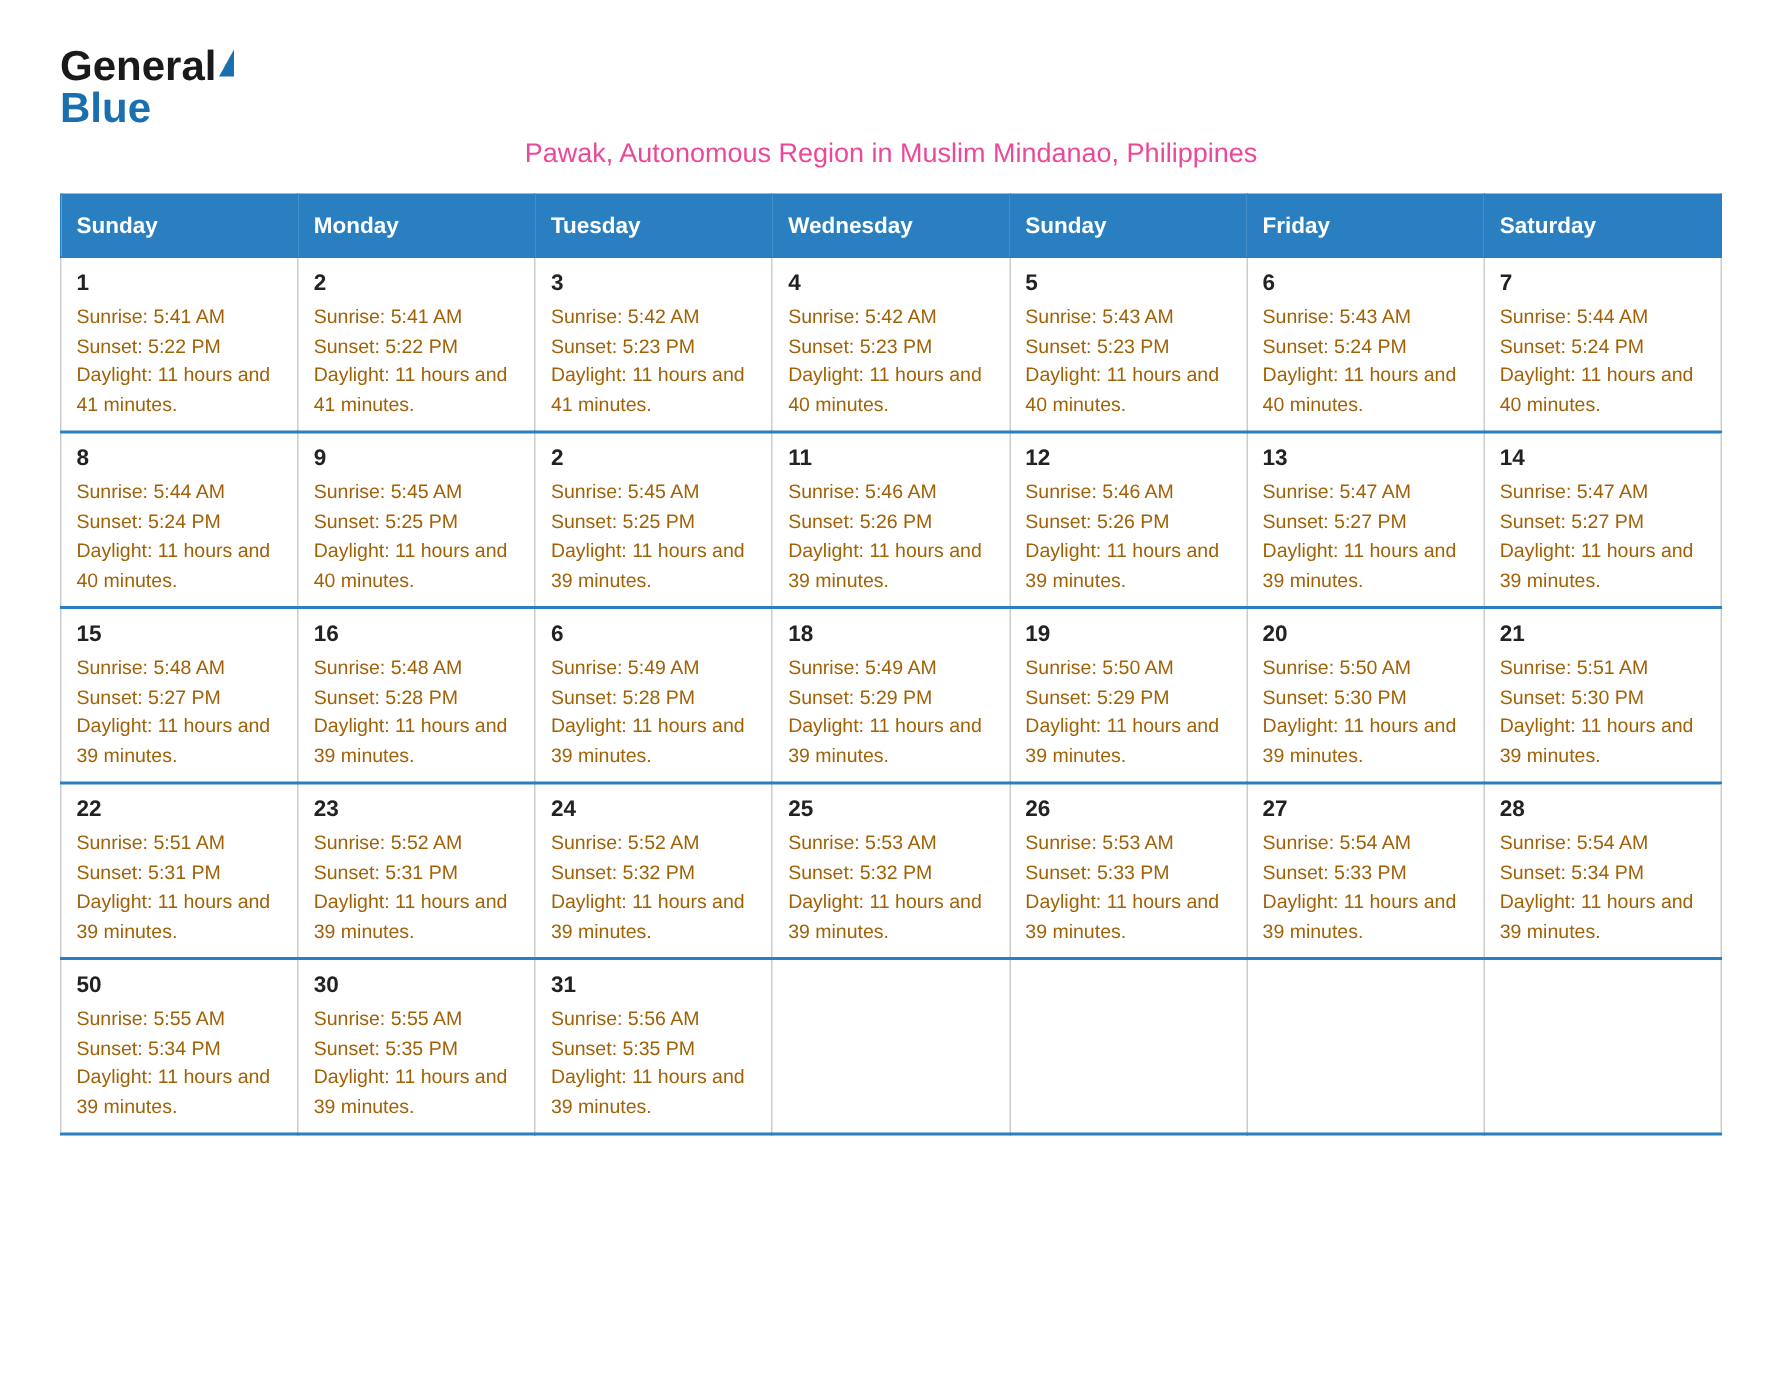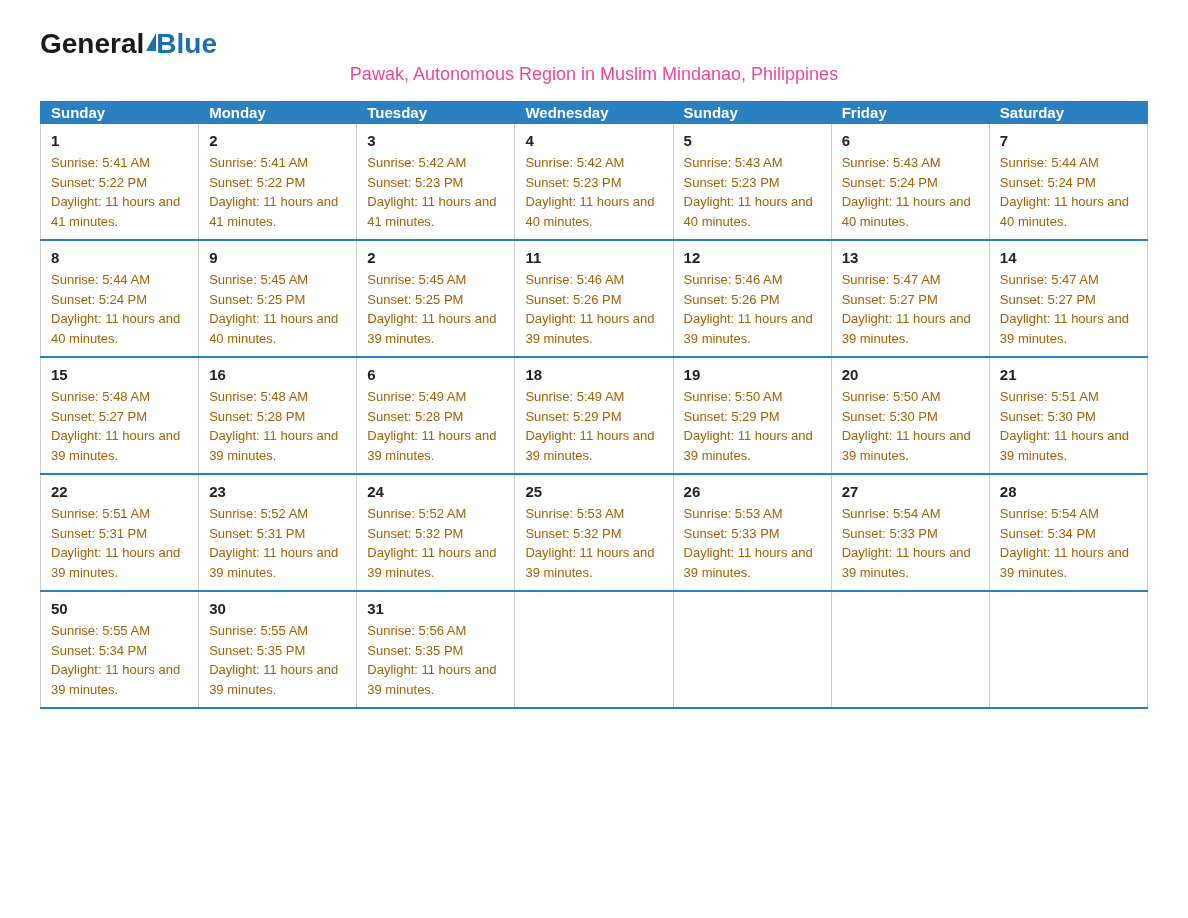--- a/index.html
+++ b/index.html
@@ -11,21 +11,21 @@
       min-height: 918px;
     }
     .header-top {
       display: flex;
       align-items: flex-start;
       justify-content: space-between;
       margin-bottom: 6px;
     }
     .logo {
       display: flex;
-      flex-direction: row;
+      flex-direction: column;
       align-items: flex-start;
     }
     .logo-general {
       font-size: 28px;
       font-weight: bold;
       color: #1a1a1a;
       line-height: 1;
     }
     .logo-blue {
       font-size: 28px;
@@ -62,21 +62,21 @@
     }
     table {
       width: 100%;
       border-collapse: collapse;
     }
     thead tr th {
       background-color: #2a7fc1;
       color: #fff;
       font-size: 15px;
       font-weight: bold;
-      padding: 2px 10px;
+      padding: 12px 10px;
       text-align: left;
       border: 1px solid #2a7fc1;
     }
     tbody tr td {
       vertical-align: top;
       padding: 8px 10px;
       border: 1px solid #ccc;
       font-size: 13px;
       color: #222;
       width: 14.28%;

